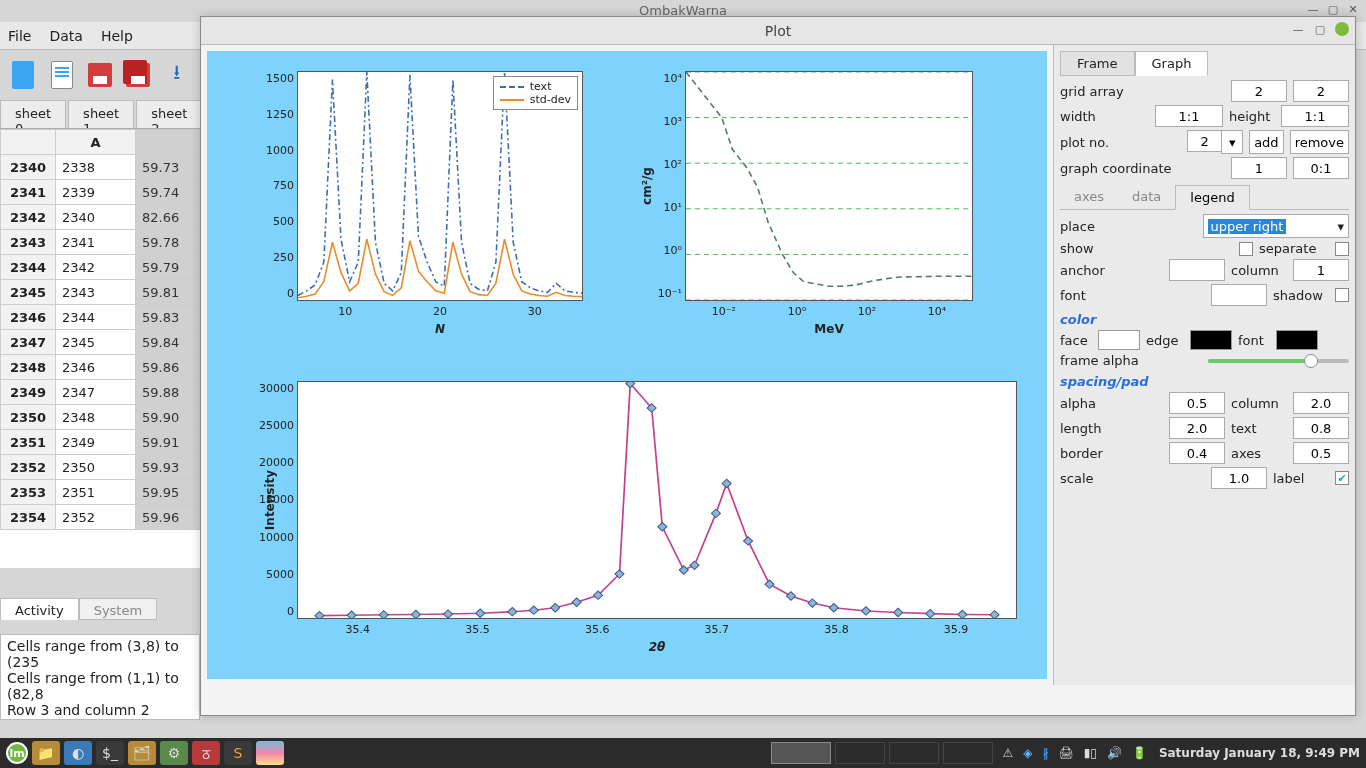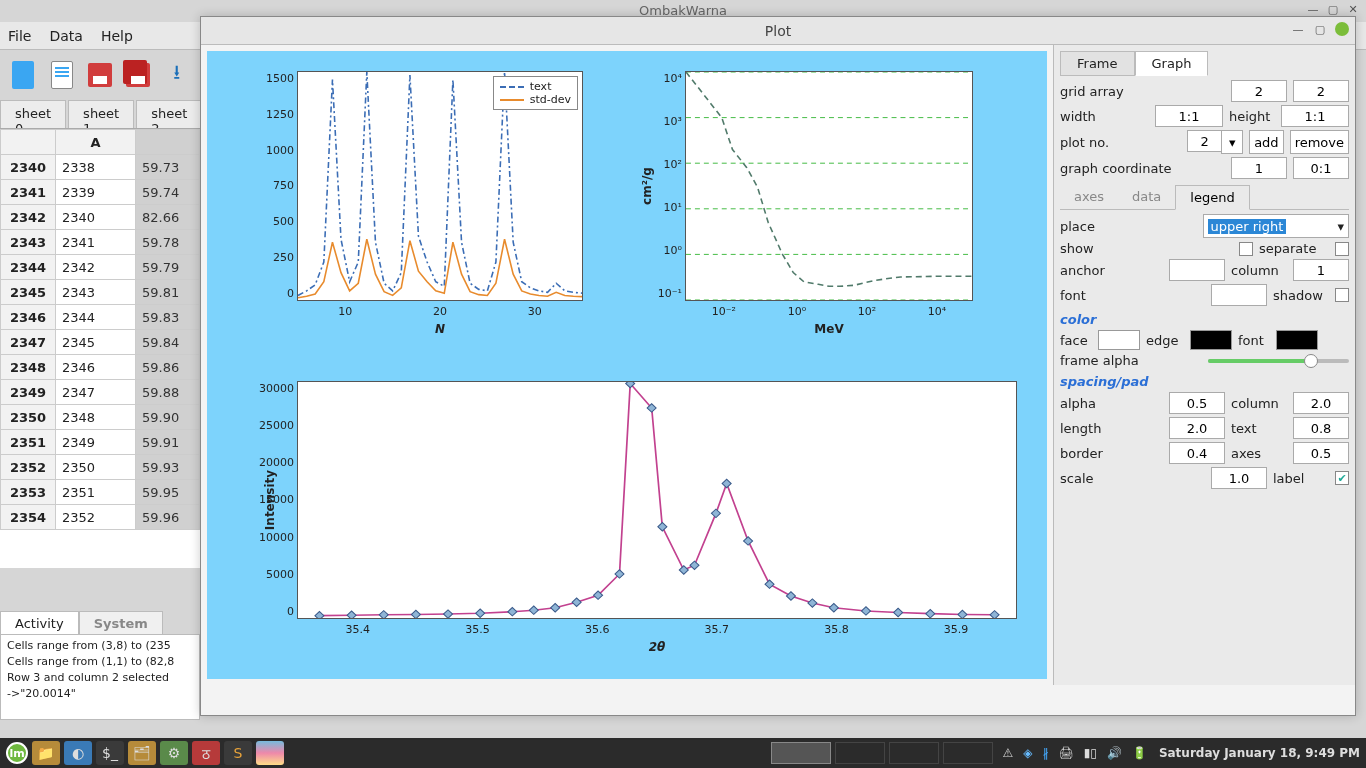--- a/index.html
+++ b/index.html
@@ -34,25 +34,25 @@
 .spreadsheet .rowhdr { background:#f2f2f2; font-weight:bold; text-align:center; width:55px; }
 .spreadsheet .colA { width:80px; }
 .spreadsheet .colB { background:#d0d0d0; color:#333; }
 
 .nav-buttons { position:absolute; top:285px; left:206px; width:30px; display:flex; flex-direction:column; gap:6px; }
 .nav-buttons button { width:30px; height:30px; background:#f4f4f4; border:1px solid #ccc; border-radius:3px; display:flex; align-items:center; justify-content:center; font-size:16px; color:#2a6fc9; }
 .nav-buttons .home { color:#c33; }
 .nav-buttons .mag { font-size:18px; }
 .nav-buttons .save { color:#c33; font-size:18px; }
 
-.activity-tabs { position:absolute; bottom:129px; left:0; width:200px; height:28px; display:flex; font-size:13px; }
-.activity-tabs .atab { padding:4px 14px; border:1px solid #bbb; background:#f0f0f0;font-weight:bold; }
+.activity-tabs { position:absolute; bottom:148px; left:0; width:200px; height:22px; display:flex; font-size:13px; }
+.activity-tabs .atab { padding:4px 14px; border:1px solid #bbb; background:#f0f0f0; }
 .activity-tabs .atab.active { background:#fff; font-weight:normal; border-bottom:none; }
 
-.activity-log { position:absolute; bottom:48px; left:0; width:200px; height:86px; background:#fff; border:1px solid #bbb; padding:3px 6px; font-size:11px; line-height:16px; overflow:hidden; }
+.activity-log { position:absolute; bottom:48px; left:0; width:200px; height:86px; background:#fff; border:1px solid #bbb; padding:3px 6px; font-size:14px; line-height:16px; overflow:hidden; }
 
 
 .plotwin { position:absolute; top:16px; left:200px; right:10px; height:700px; background:#f3f3f3; border:1px solid #888; box-shadow:0 0 10px rgba(0,0,0,.2); }
 .plotwin .pw-title { position:relative; height:28px; display:flex; align-items:center; justify-content:center; font-size:14px; color:#444; background:#e6e6e6; border-bottom:1px solid #bbb; }
 .plotwin .pw-title .wincontrols { position:absolute; right:6px; top:5px; display:flex; gap:8px; align-items:center; }
 .pw-close-circle { width:16px; height:16px; border-radius:50%; background:#7bbd3a; display:inline-block; }
 
 .plotwin .pw-menu { height:30px; display:flex; align-items:center; gap:22px; padding:0 12px; font-size:14px; color:#333; border-bottom:1px solid #ccc; }
 
 .plotwin .pw-body { display:flex; height:calc(100% - 58px); }

